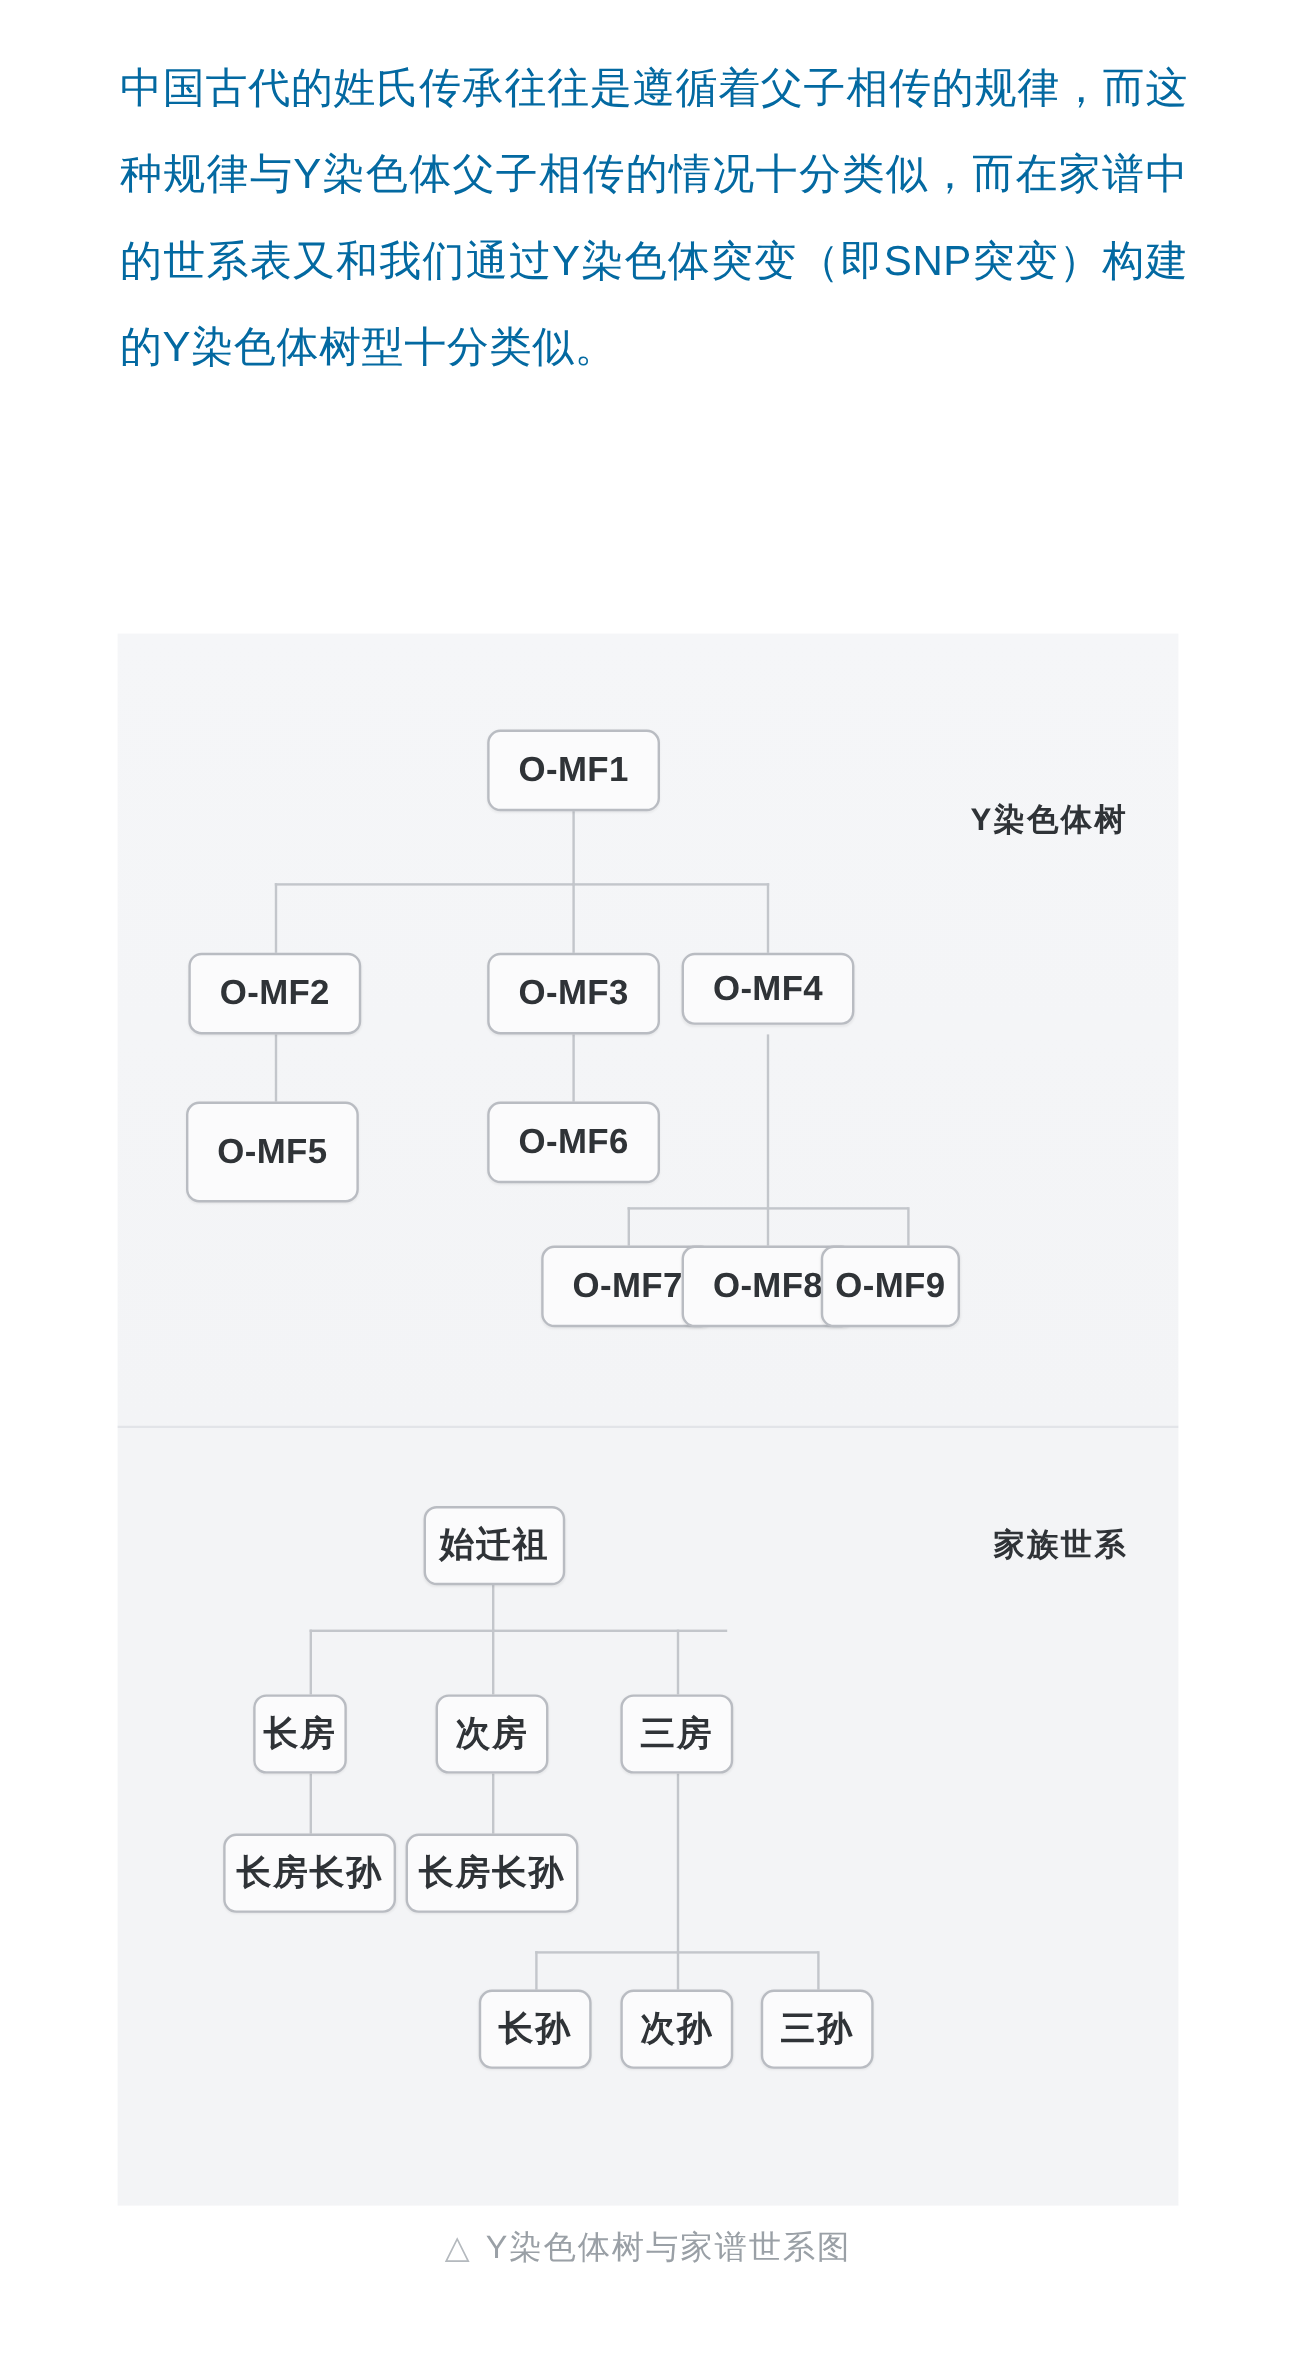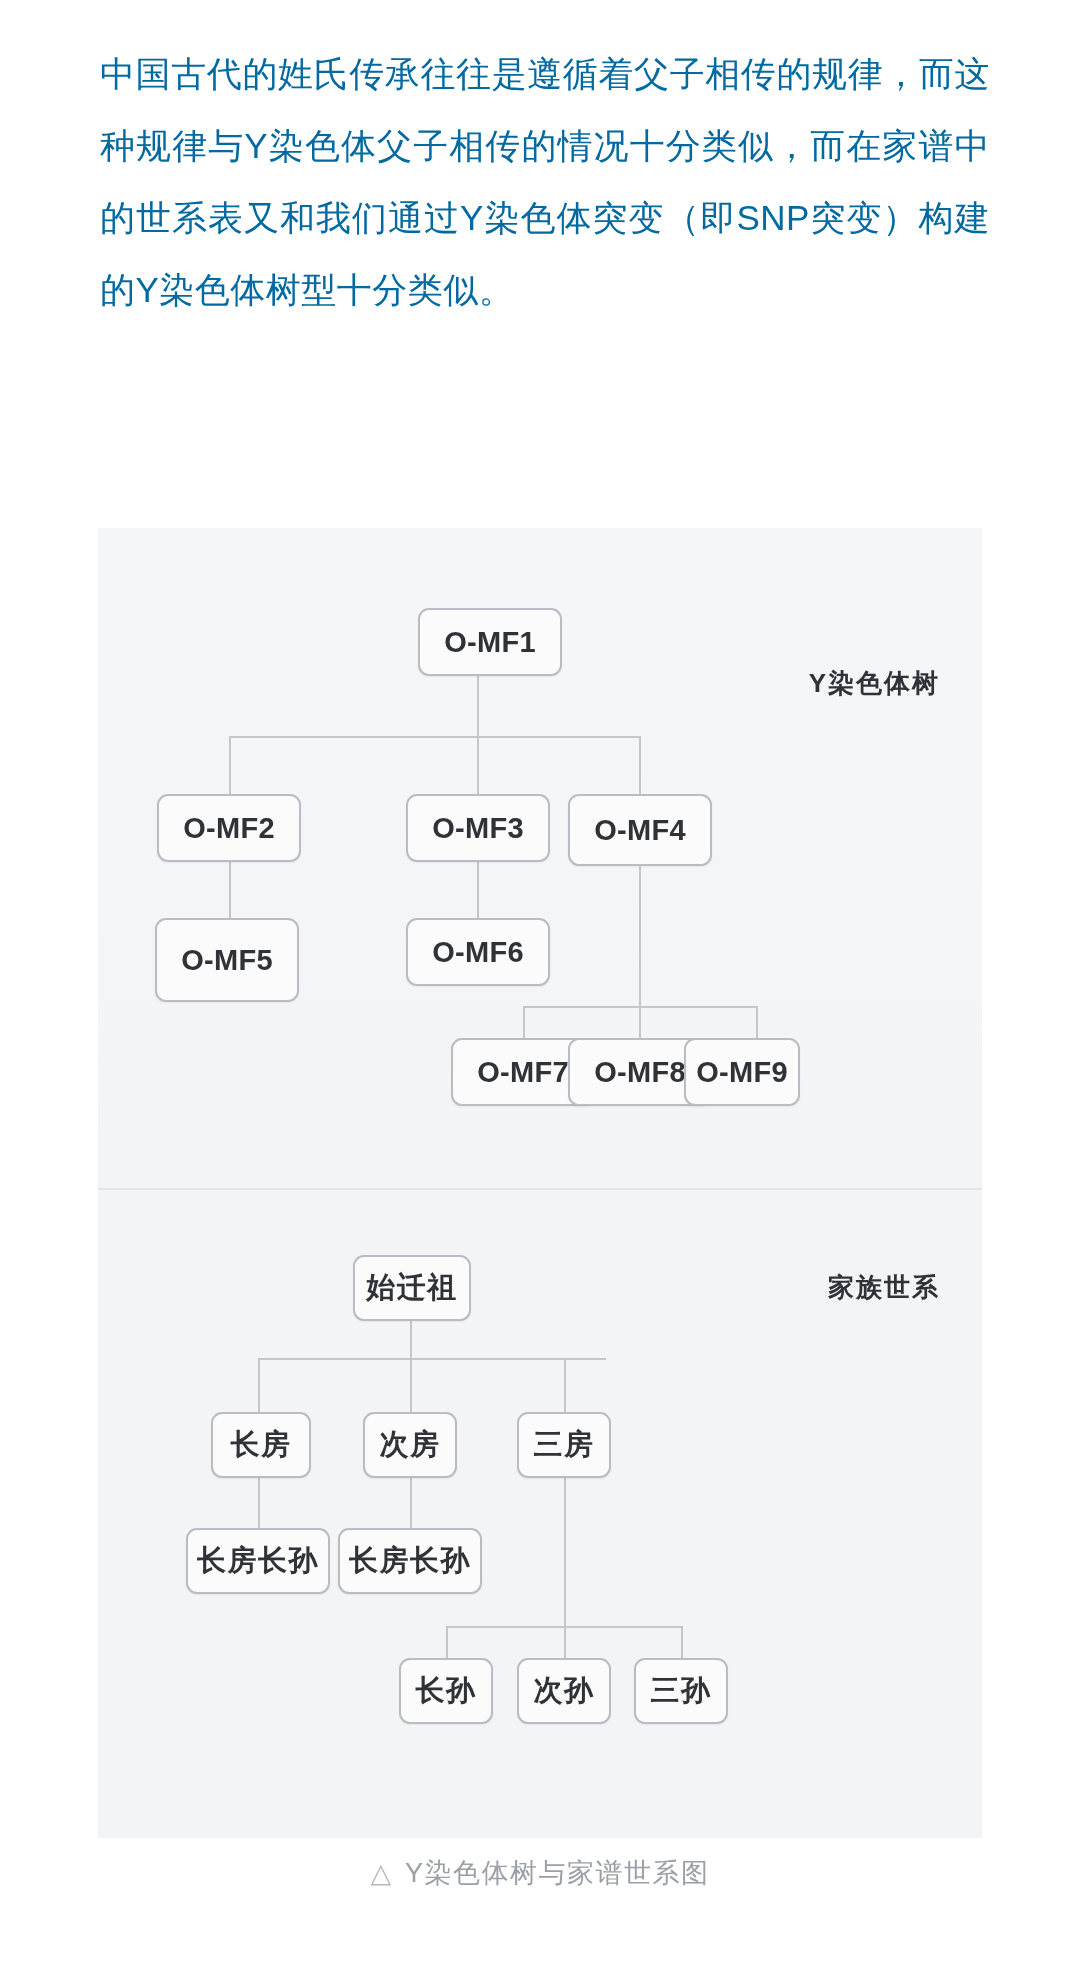--- a/index.html
+++ b/index.html
@@ -108,33 +108,33 @@
 <div class="article">
   <p>中国古代的姓氏传承往往是遵循着父子相传的规律，而这种规律与Y染色体父子相传的情况十分类似，而在家谱中的世系表又和我们通过Y染色体突变（即SNP突变）构建的Y染色体树型十分类似。</p>
 </div>
 
 <div class="figure">
 
   <div class="panel panel-top">
 
     <div class="panel-label" style="right:42px; top:110px;margin-top:28px;">Y染色体树</div>
 
-    <div class="node mf" style="left:320px; top:80px; width:144px; height:68px;">O-MF1</div>
+    <div class="node mf" style="left:308px; top:80px; width:144px; height:68px;">O-MF1</div>
 
     <div class="ln v" style="left:379px; top:148px; height:62px;"></div>
 
     <div class="ln h" style="left:131px; top:208px; width:412px;"></div>
 
     <div class="ln v" style="left:131px; top:208px; height:58px;"></div>
     <div class="ln v" style="left:379px; top:208px; height:58px;"></div>
     <div class="ln v" style="left:541px; top:208px; height:58px;"></div>
 
     <div class="node mf" style="left:59px;  top:266px; width:144px; height:68px;">O-MF2</div>
     <div class="node mf" style="left:308px; top:266px; width:144px; height:68px;">O-MF3</div>
-    <div class="node mf" style="left:470px; top:266px; width:144px; height:72px;">O-MF4</div>
+    <div class="node mf" style="left:470px; top:266px; width:144px; height:60px;">O-MF4</div>
 
     <div class="ln v" style="left:131px; top:334px; height:56px;"></div>
     <div class="ln v" style="left:379px; top:334px; height:56px;"></div>
 
     <div class="node mf" style="left:57px;  top:390px; width:144px; height:84px;">O-MF5</div>
     <div class="node mf" style="left:308px; top:390px; width:144px; height:68px;">O-MF6</div>
 
     <div class="ln v" style="left:541px; top:334px; height:146px;"></div>
     <div class="ln h" style="left:425px; top:478px; width:234px;"></div>
     <div class="ln v" style="left:425px; top:478px; height:32px;"></div>
@@ -151,21 +151,21 @@
     <div class="panel-label" style="right:42px; top:80px;">家族世系</div>
 
     <div class="node cn" style="left:255px; top:65px; width:118px; height:66px;">始迁祖</div>
 
     <div class="ln v" style="left:312px; top:118px; height:52px;"></div>
     <div class="ln h" style="left:160px; top:168px; width:348px;"></div>
     <div class="ln v" style="left:160px; top:168px; height:54px;"></div>
     <div class="ln v" style="left:312px; top:168px; height:54px;"></div>
     <div class="ln v" style="left:466px; top:168px; height:54px;"></div>
 
-    <div class="node cn" style="left:113px; top:222px; width:100px; height:66px;">长房</div>
+    <div class="node cn" style="left:113px; top:222px; width:78px; height:66px;">长房</div>
     <div class="node cn" style="left:265px; top:222px; width:94px; height:66px;">次房</div>
     <div class="node cn" style="left:419px; top:222px; width:94px; height:66px;">三房</div>
 
     <div class="ln v" style="left:160px; top:288px; height:50px;"></div>
     <div class="ln v" style="left:312px; top:288px; height:50px;"></div>
 
     <div class="node cn" style="left:88px;  top:338px; width:144px; height:66px;">长房长孙</div>
     <div class="node cn" style="left:240px; top:338px; width:144px; height:66px;">长房长孙</div>
 
     <div class="ln v" style="left:466px; top:288px; height:150px;"></div>

